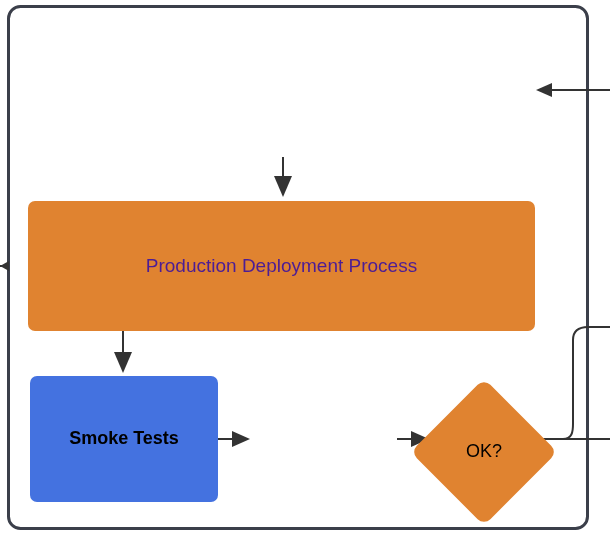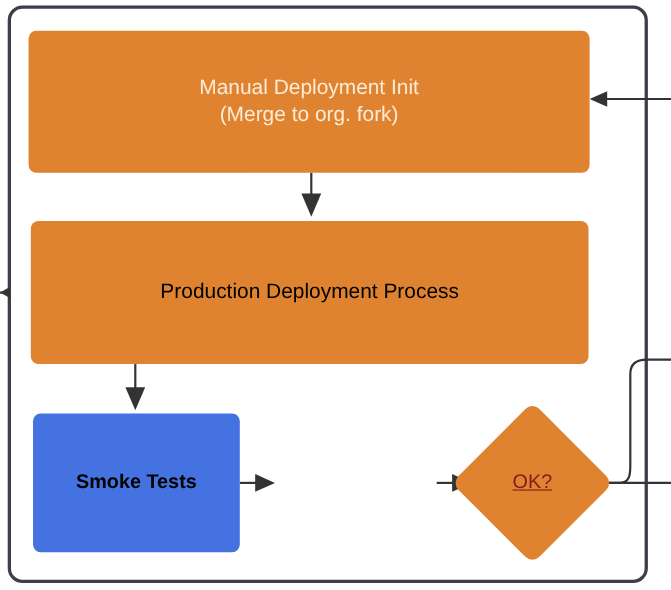--- a/index.html
+++ b/index.html
@@ -51,21 +51,21 @@
     background: #E08330;
     color: #FBEBD7;
     font-size: 19px;
   }
   .n-prod-deploy {
     left: 28px;
     top: 201px;
     width: 507px;
     height: 130px;
     background: #E08330;
-    color: #000000;
+    color: #4c1d95;
     font-size: 19px;
   }
   .n-smoke {
     left: 30px;
     top: 376px;
     width: 188px;
     height: 126px;
     background: #4472E0;
     color: #000000;
     font-size: 18px;
@@ -75,26 +75,25 @@
     left: 251px;
     top: 375px;
     width: 146px;
     height: 127px;
     background: #E08330;
     color: #FBEBD7;
     font-size: 18px;
   }
   .n-ok {
     left: 432px;
-    top: 387px;
+    top: 400px;
     width: 104px;
     height: 104px;
-    color: #7f1d1d;
+    color: #000000;
     font-size: 18px;
-    text-decoration: underline;
   }
   .n-ok .diamond-shape {
     position: absolute;
     left: 0;
     top: 0;
     width: 104px;
     height: 104px;
     background: #E08330;
     transform: rotate(45deg);
     border-radius: 9px;
@@ -129,24 +128,20 @@
     <polygon points="429,439 411,431 411,447" fill="#333333"></polygon>
 
     <path d="M 536 439 L 563 439 C 572 439 573 432 573 424 L 573 340 C 573 331 578 327 588 327 L 610 327" fill="none" stroke="#333333" stroke-width="2"></path>
 
     <path d="M 536 439 L 610 439" fill="none" stroke="#333333" stroke-width="2"></path>
 
     <path d="M 8 266 L 0 266" fill="none" stroke="#333333" stroke-width="2"></path>
     <polygon points="0,266 9,261 9,271" fill="#333333"></polygon>
   </svg>
 
-  <div class="node rect n-manual-init">
-    <span class="node-label">Manual Deployment Init
-(Merge to org. fork)</span>
-  </div>
 
   <div class="node rect n-prod-deploy">
     <span class="node-label">Production Deployment Process</span>
   </div>
 
   <div class="node rect n-smoke">
     <span class="node-label">Smoke Tests</span>
   </div>
 
 

